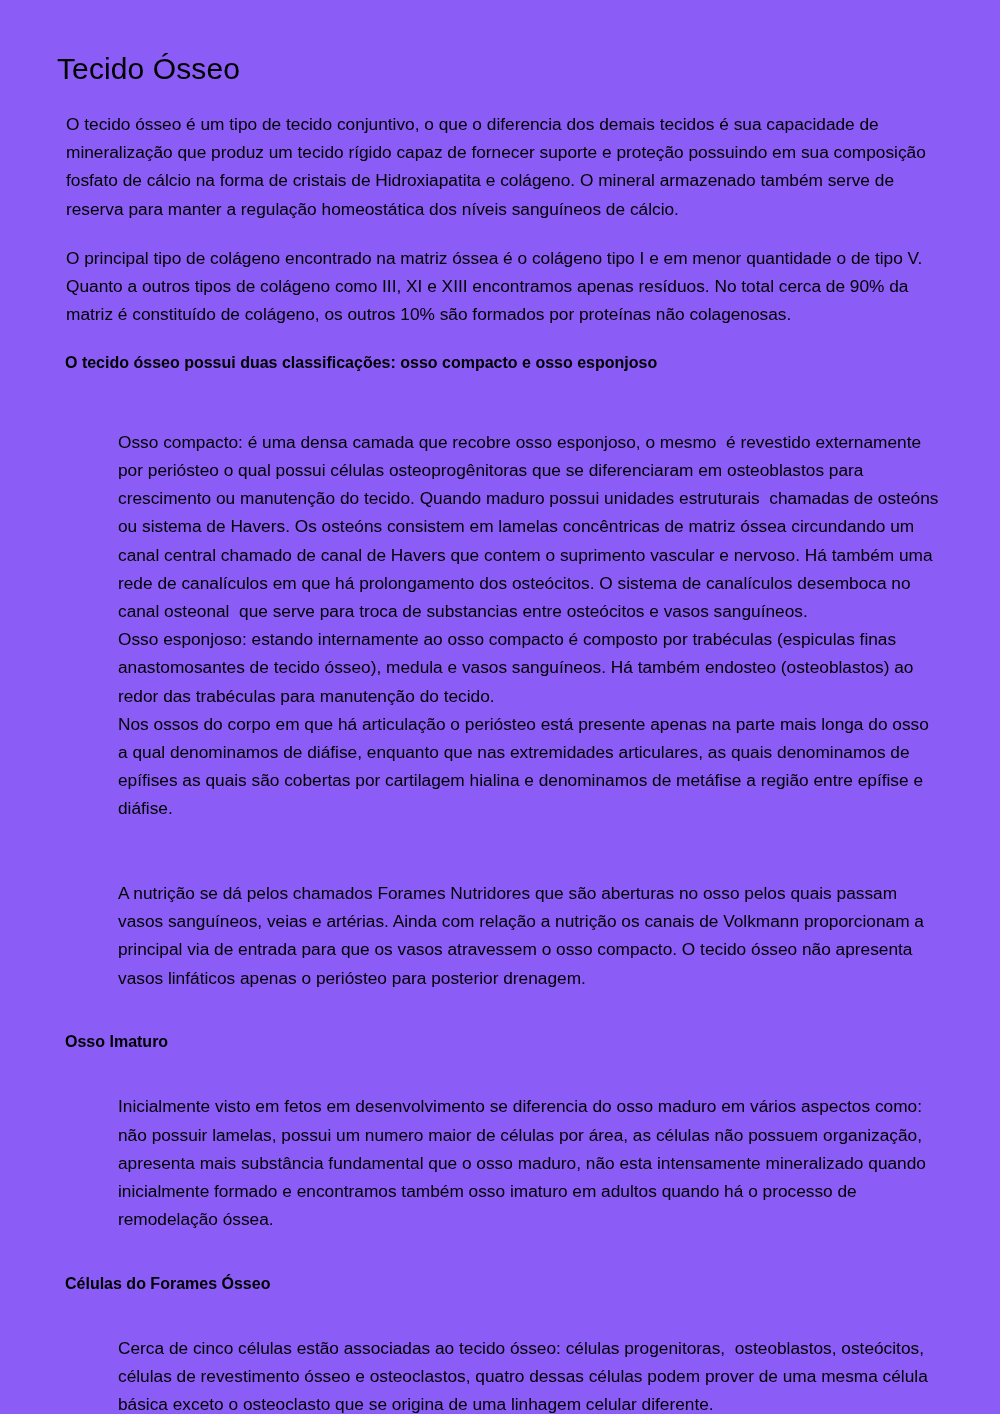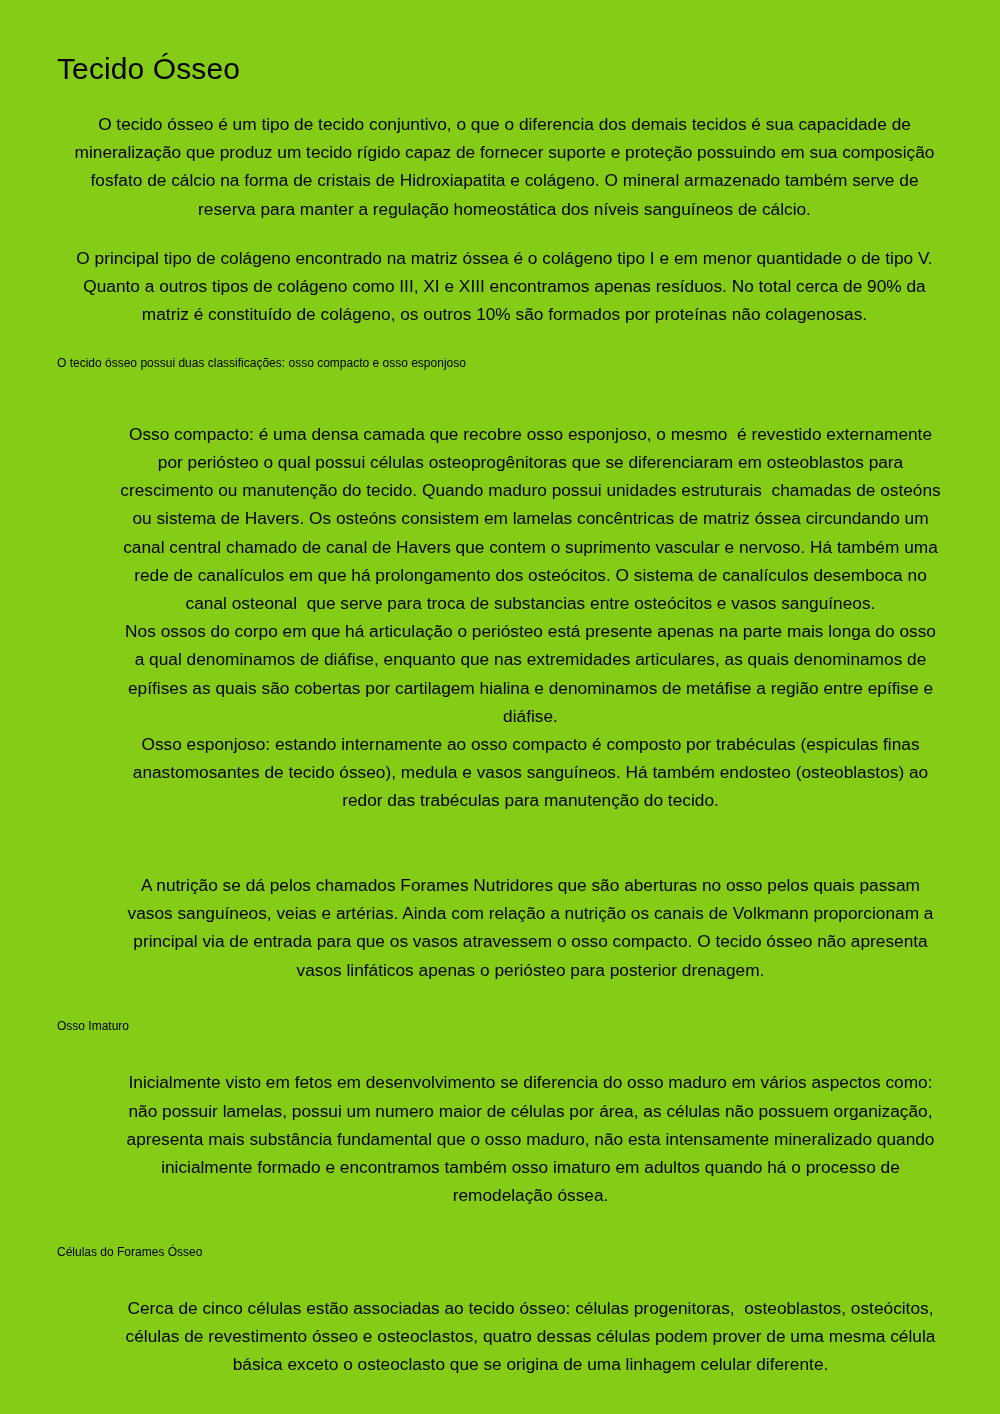--- a/index.html
+++ b/index.html
@@ -13,21 +13,21 @@
     height: 1414px;
     font-family: "Liberation Sans", "DejaVu Sans", sans-serif;
     color: #000000;
     -webkit-font-smoothing: antialiased;
     overflow: hidden;
   }
   .page {
     position: relative;
     width: 1000px;
     height: 1414px;
-    background: #84cc16;
+    background: #8b5cf6;
     box-sizing: border-box;
     padding: 0;
   }
   .doc-body {
     position: absolute;
     left: 57px;
     top: 49px;
     width: 886px;
   }
   .doc-title {
@@ -35,36 +35,36 @@
     font-weight: 400;
     line-height: 40px;
     letter-spacing: 0.1px;
     margin: 0 0 21px 0;
     color: #000000;
   }
   .para {
     font-size: 17.3px;
     line-height: 28.2px;
     margin: 0 0 21px 9px;
-    text-align: center;
+    text-align: left;
     color: #000000;
     white-space: pre-wrap;
   }
   .para:last-child {
     margin-bottom: 0;
   }
   .indented {
     margin-left: 61px;
     width: 825px;
   }
   .subheading {
-    font-size: 12px;
+    font-size: 16px;
     line-height: 28.2px;
-    font-weight: normal;
-    margin: 0;
+    font-weight: bold;
+    margin: 8px;
     color: #000000;
     white-space: pre-wrap;
   }
   .spacer-line {
     height: 28.2px;
   }
   .spacer-half {
     height: 14px;
   }
   .tight {
@@ -83,23 +83,23 @@
 
     <p class="para">O principal tipo de colágeno encontrado na matriz óssea é o colágeno tipo I e em menor quantidade o de tipo V. Quanto a outros tipos de colágeno como III, XI e XIII encontramos apenas resíduos. No total cerca de 90% da matriz é constituído de colágeno, os outros 10% são formados por proteínas não colagenosas.</p>
 
     <p class="subheading indented">O tecido ósseo possui duas classificações: osso compacto e osso esponjoso</p>
 
     <div class="spacer-line"></div>
     <div class="spacer-half"></div>
 
     <p class="para indented tight">Osso compacto: é uma densa camada que recobre osso esponjoso, o mesmo  é revestido externamente por periósteo o qual possui células osteoprogênitoras que se diferenciaram em osteoblastos para crescimento ou manutenção do tecido. Quando maduro possui unidades estruturais  chamadas de osteóns ou sistema de Havers. Os osteóns consistem em lamelas concêntricas de matriz óssea circundando um canal central chamado de canal de Havers que contem o suprimento vascular e nervoso. Há também uma rede de canalículos em que há prolongamento dos osteócitos. O sistema de canalículos desemboca no canal osteonal  que serve para troca de substancias entre osteócitos e vasos sanguíneos.</p>
 
+    <p class="para indented tight">Osso esponjoso: estando internamente ao osso compacto é composto por trabéculas (espiculas finas anastomosantes de tecido ósseo), medula e vasos sanguíneos. Há também endosteo (osteoblastos) ao redor das trabéculas para manutenção do tecido.</p>
+
     <p class="para indented tight">Nos ossos do corpo em que há articulação o periósteo está presente apenas na parte mais longa do osso a qual denominamos de diáfise, enquanto que nas extremidades articulares, as quais denominamos de epífises as quais são cobertas por cartilagem hialina e denominamos de metáfise a região entre epífise e diáfise.</p>
-
-    <p class="para indented tight">Osso esponjoso: estando internamente ao osso compacto é composto por trabéculas (espiculas finas anastomosantes de tecido ósseo), medula e vasos sanguíneos. Há também endosteo (osteoblastos) ao redor das trabéculas para manutenção do tecido.</p>
 
     <div class="spacer-line"></div>
 
 
     <div class="spacer-line"></div>
 
     <p class="para indented tight">A nutrição se dá pelos chamados Forames Nutridores que são aberturas no osso pelos quais passam vasos sanguíneos, veias e artérias. Ainda com relação a nutrição os canais de Volkmann proporcionam a principal via de entrada para que os vasos atravessem o osso compacto. O tecido ósseo não apresenta vasos linfáticos apenas o periósteo para posterior drenagem.</p>
 
     <div class="spacer-line"></div>
 

